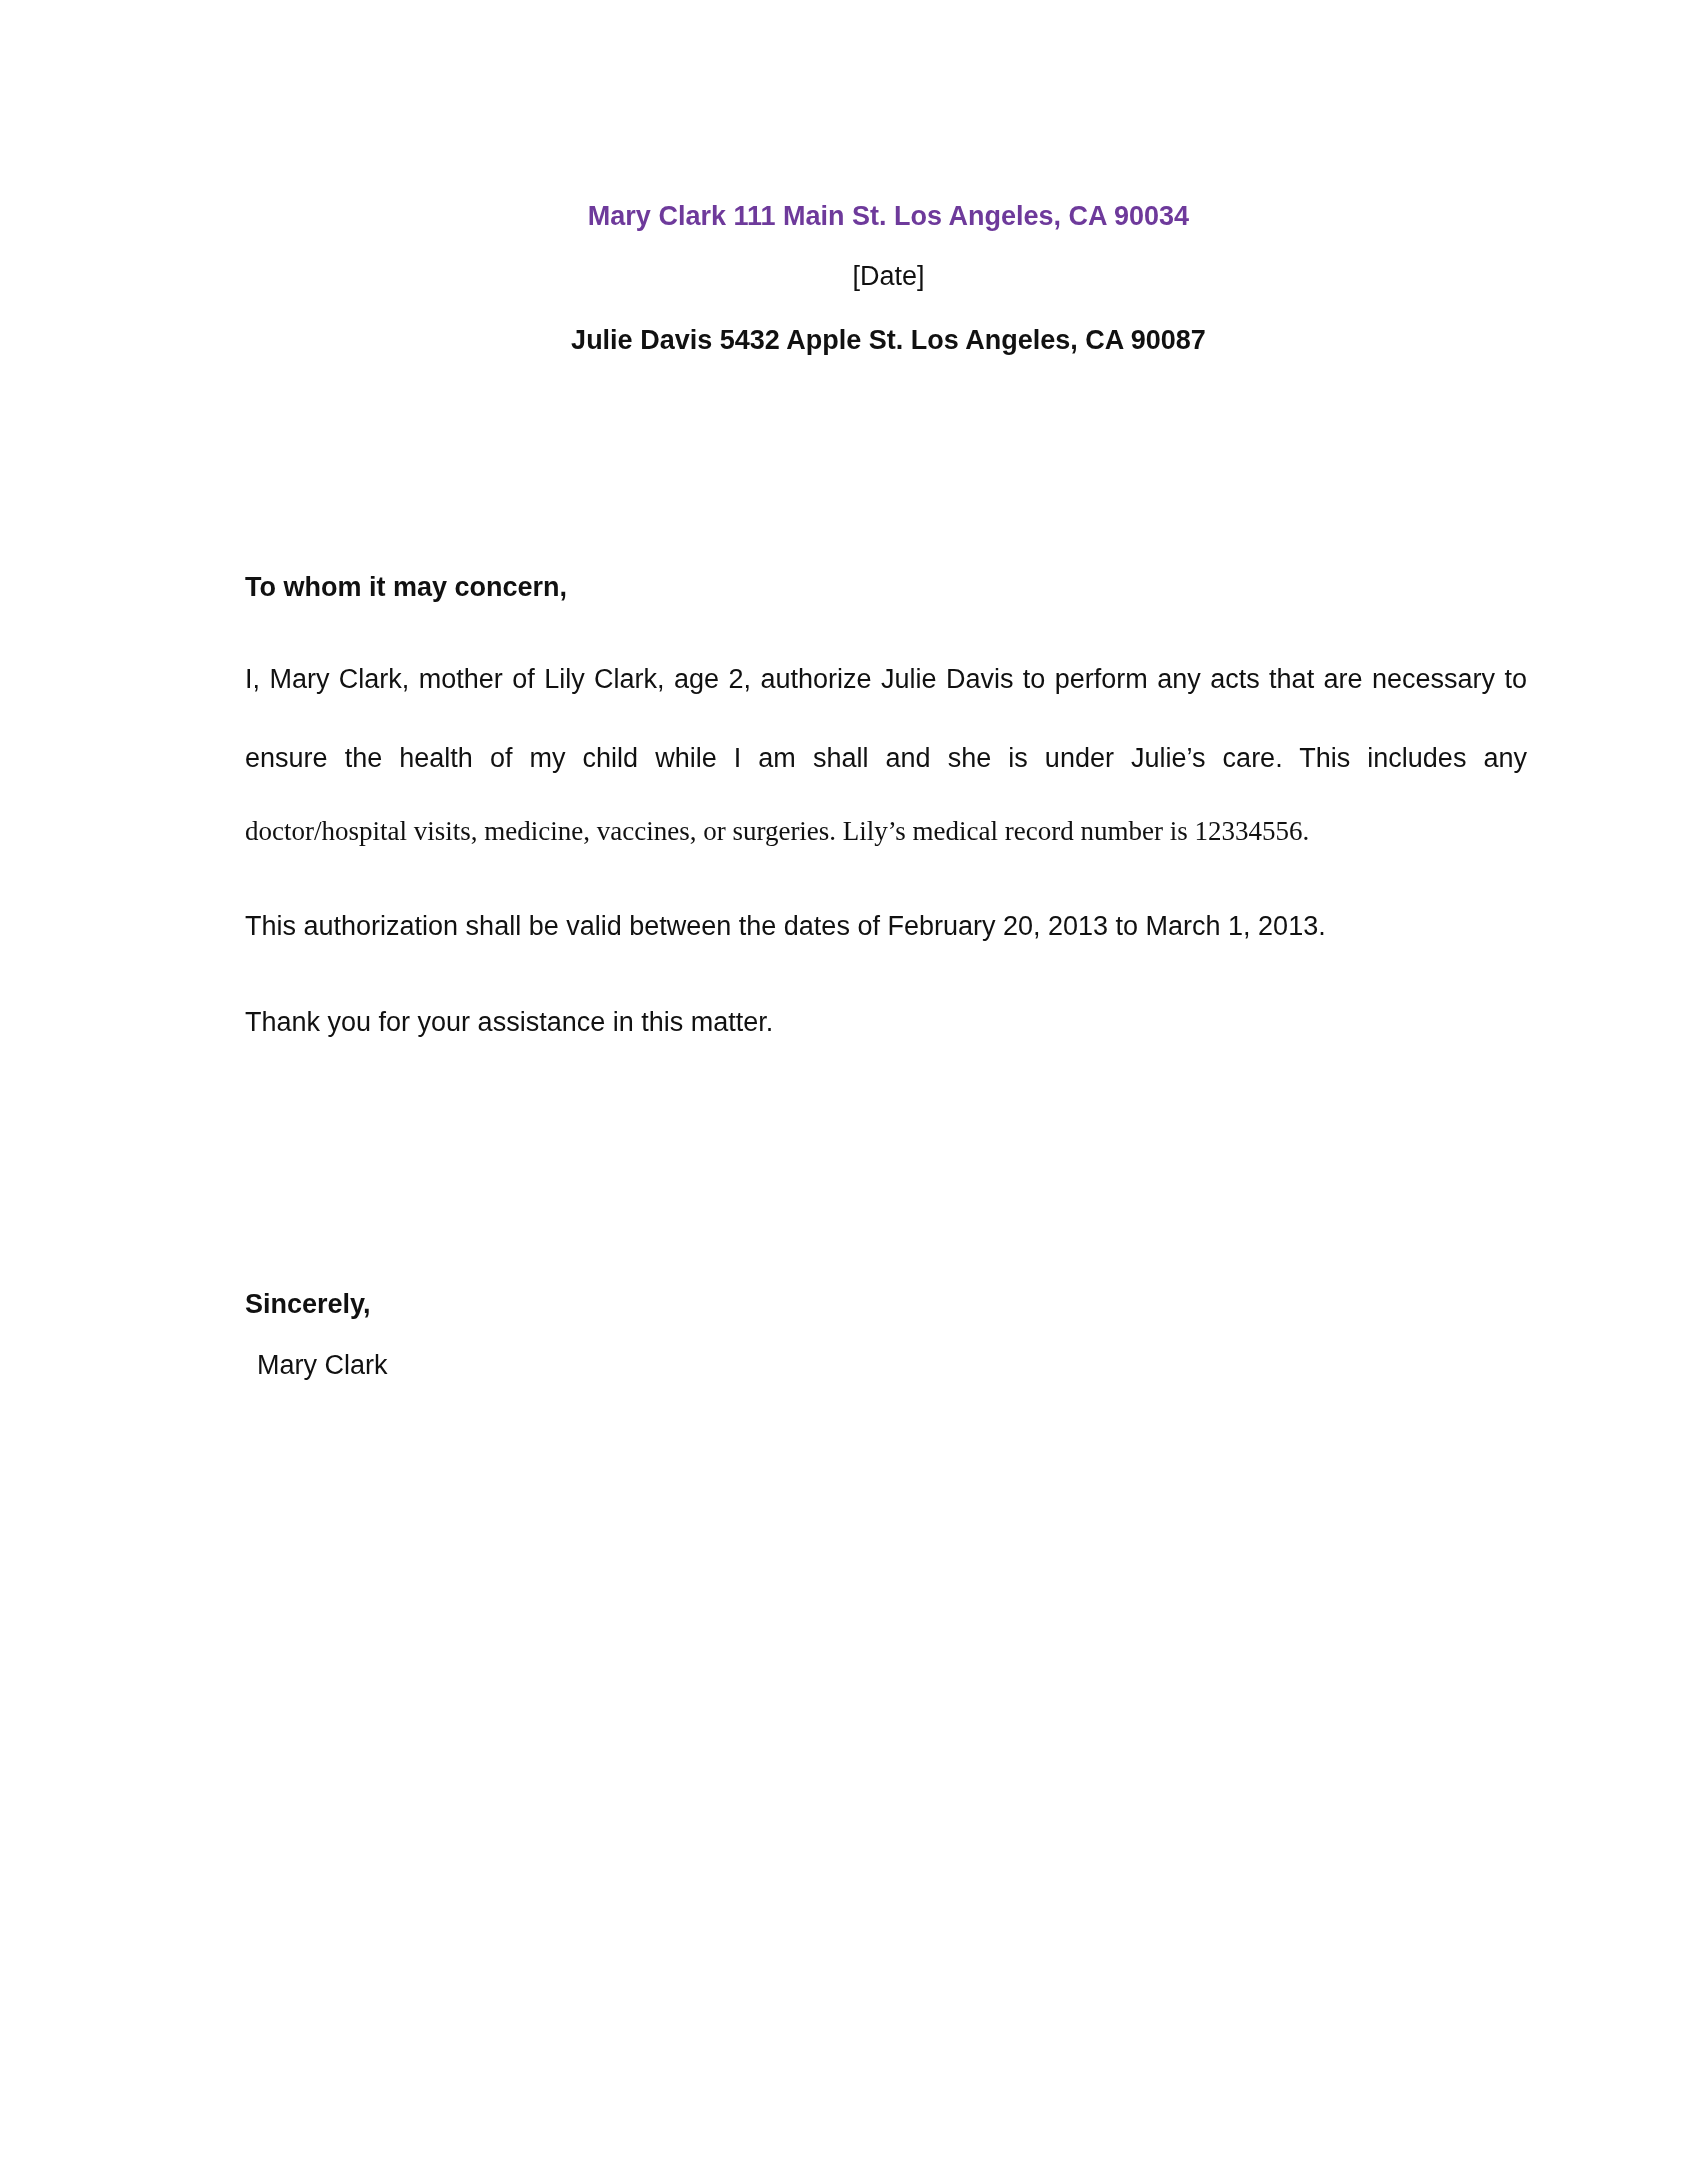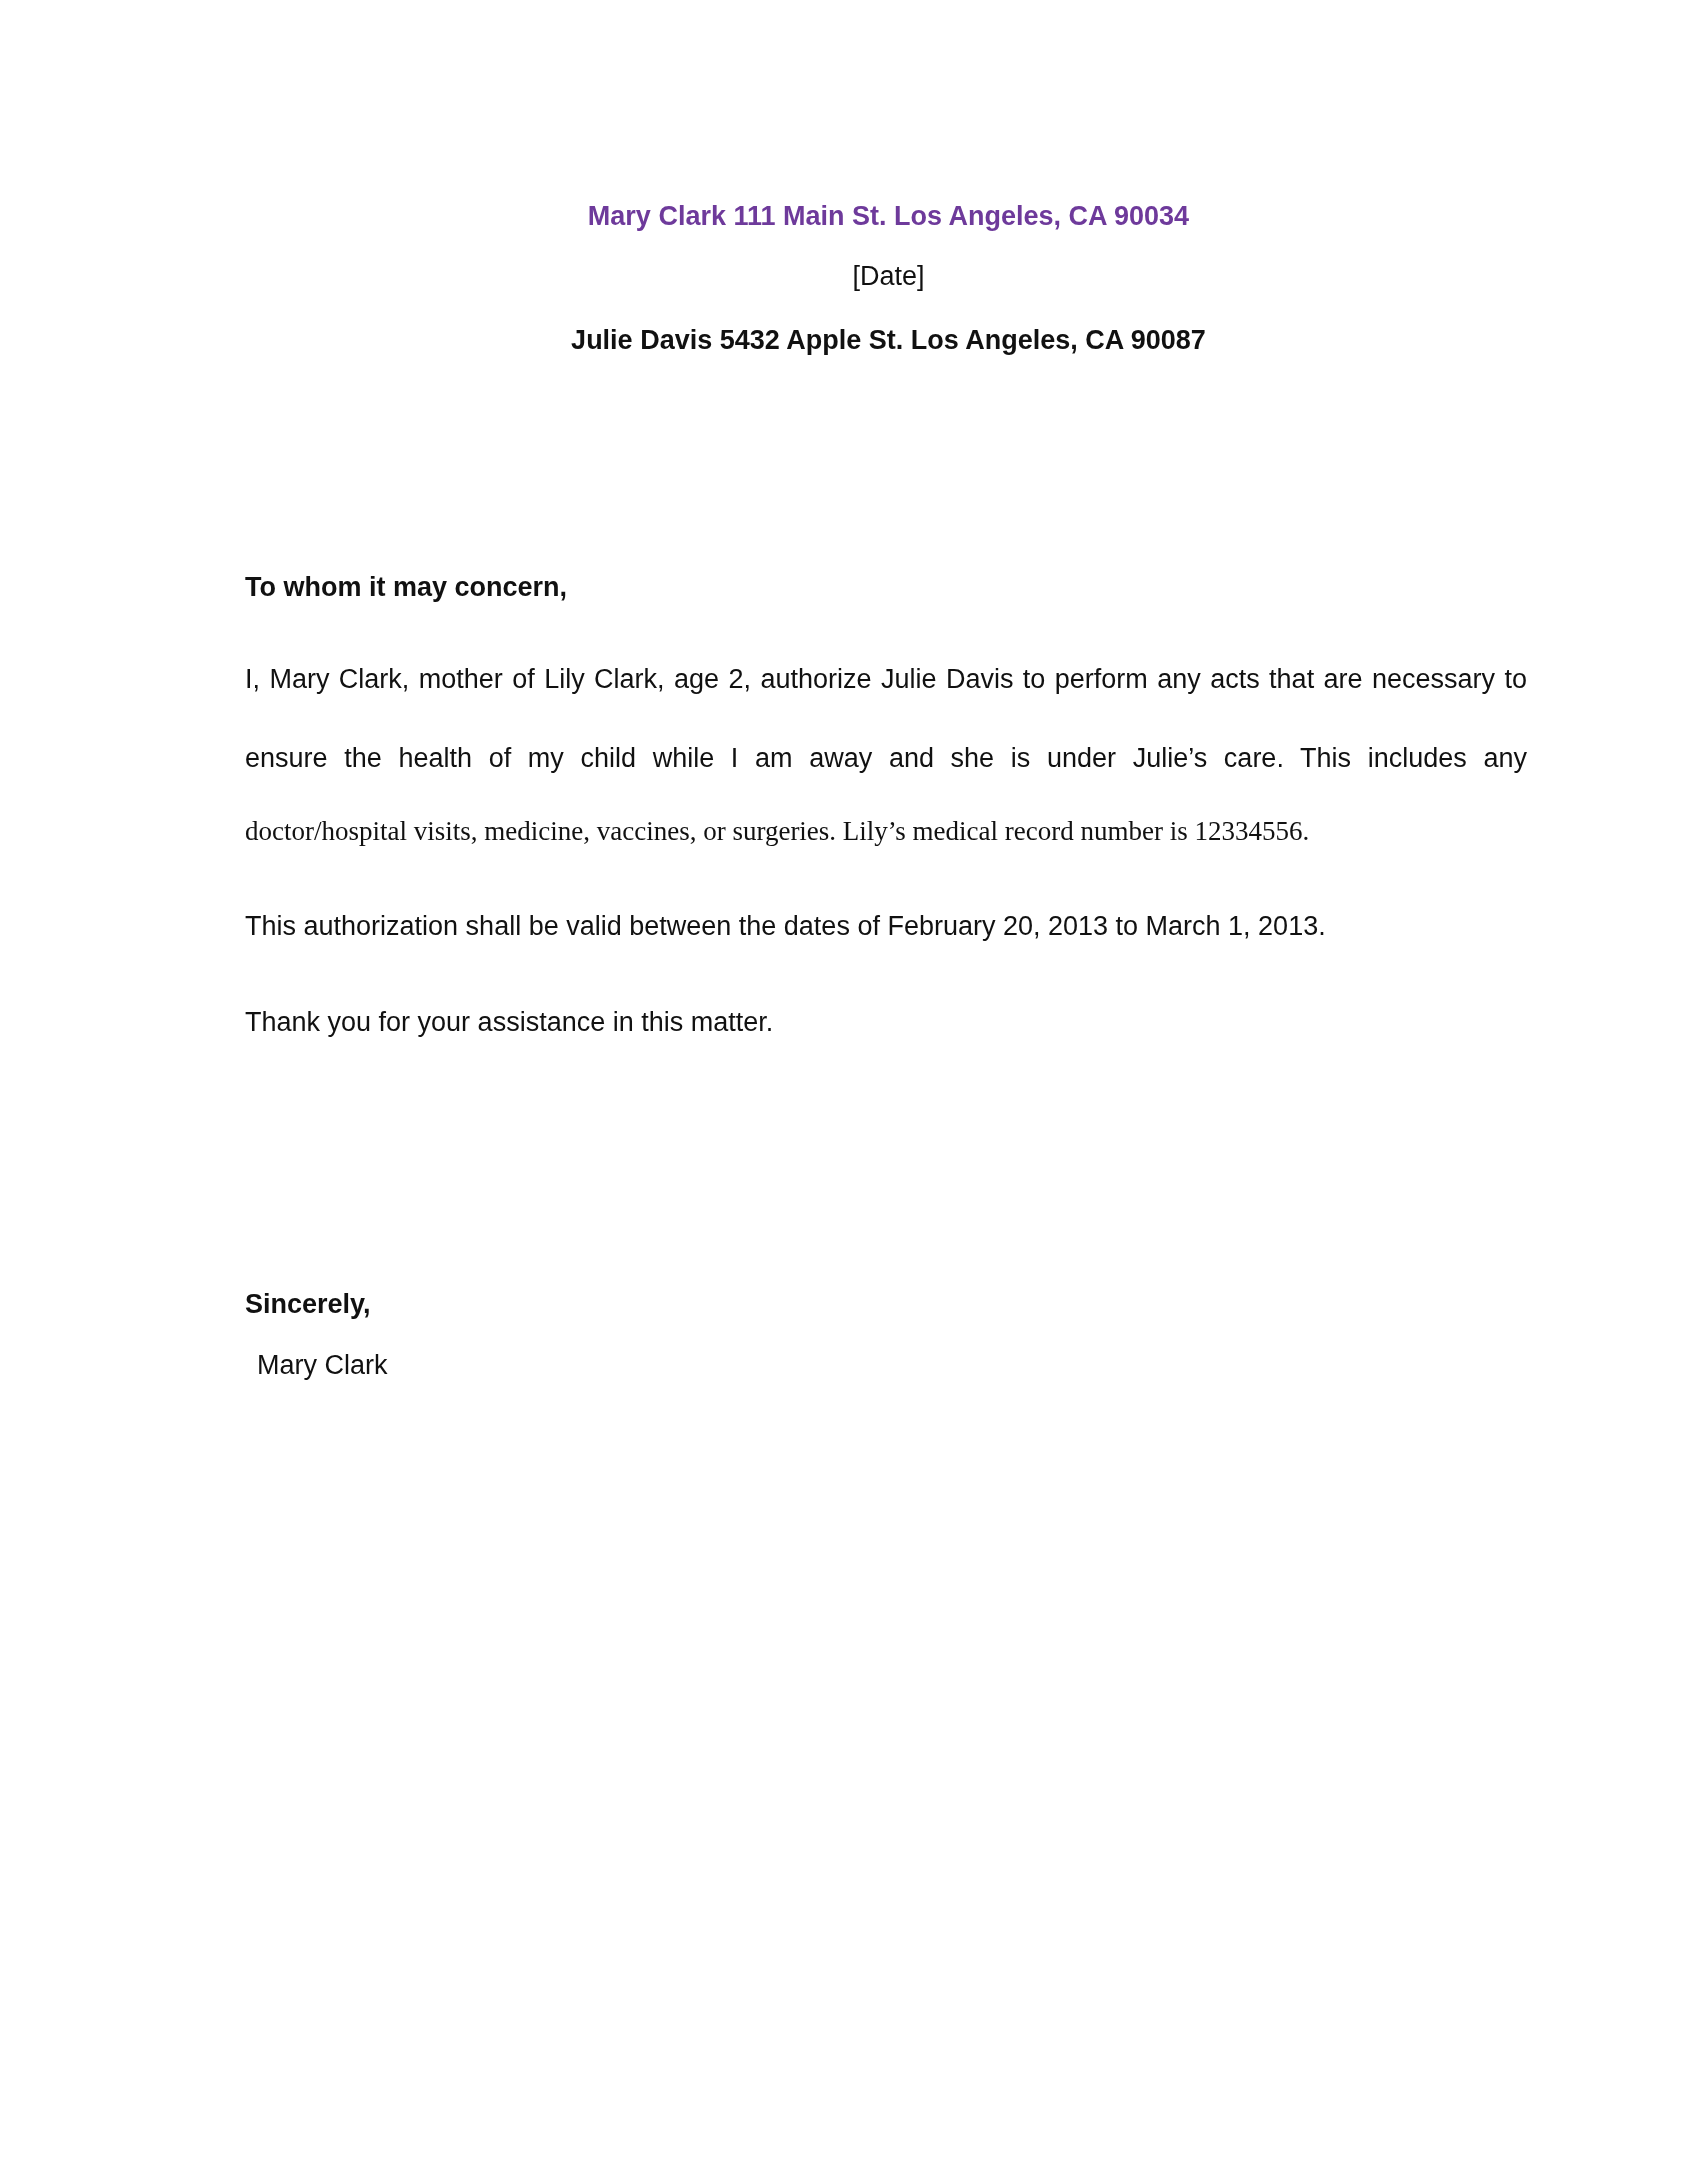--- a/index.html
+++ b/index.html
@@ -17,21 +17,21 @@
 
 <div>
   <div class="line center bold sender" style="top:199px;">Mary Clark 111 Main St. Los Angeles, CA 90034</div>
   <div class="line center" style="top:259px;text-align:center;">[Date]</div>
   <div class="line center bold" style="top:323px;">Julie Davis 5432 Apple St. Los Angeles, CA 90087</div>
 
   <div class="line left bold" style="top:570px;">To whom it may concern,</div>
 
   <div>
     <div class="line just" style="top:662px;">I, Mary Clark, mother of Lily Clark, age 2, authorize Julie Davis to perform any acts that are necessary to</div>
-    <div class="line just" style="top:741px;">ensure the health of my child while I am away and she is under Julie’s care. This includes any</div>
+    <div class="line just" style="top:741px;">ensure the health of my child while I am shall and she is under Julie’s care. This includes any</div>
     <div class="line left" style="top:814px;font-family:Liberation Serif, serif;">doctor/hospital visits, medicine, vaccines, or surgeries. Lily’s medical record number is 12334556.</div>
   </div>
 
   <div class="line left" style="top:909px;">This authorization shall be valid between the dates of February 20, 2013 to March 1, 2013.</div>
   <div class="line left" style="top:1005px;">Thank you for your assistance in this matter.</div>
 
   <div class="line left bold" style="top:1287px;">Sincerely,</div>
   <div class="line left" style="top:1348px;margin-left:12px;">Mary Clark</div>
 </div>
 

